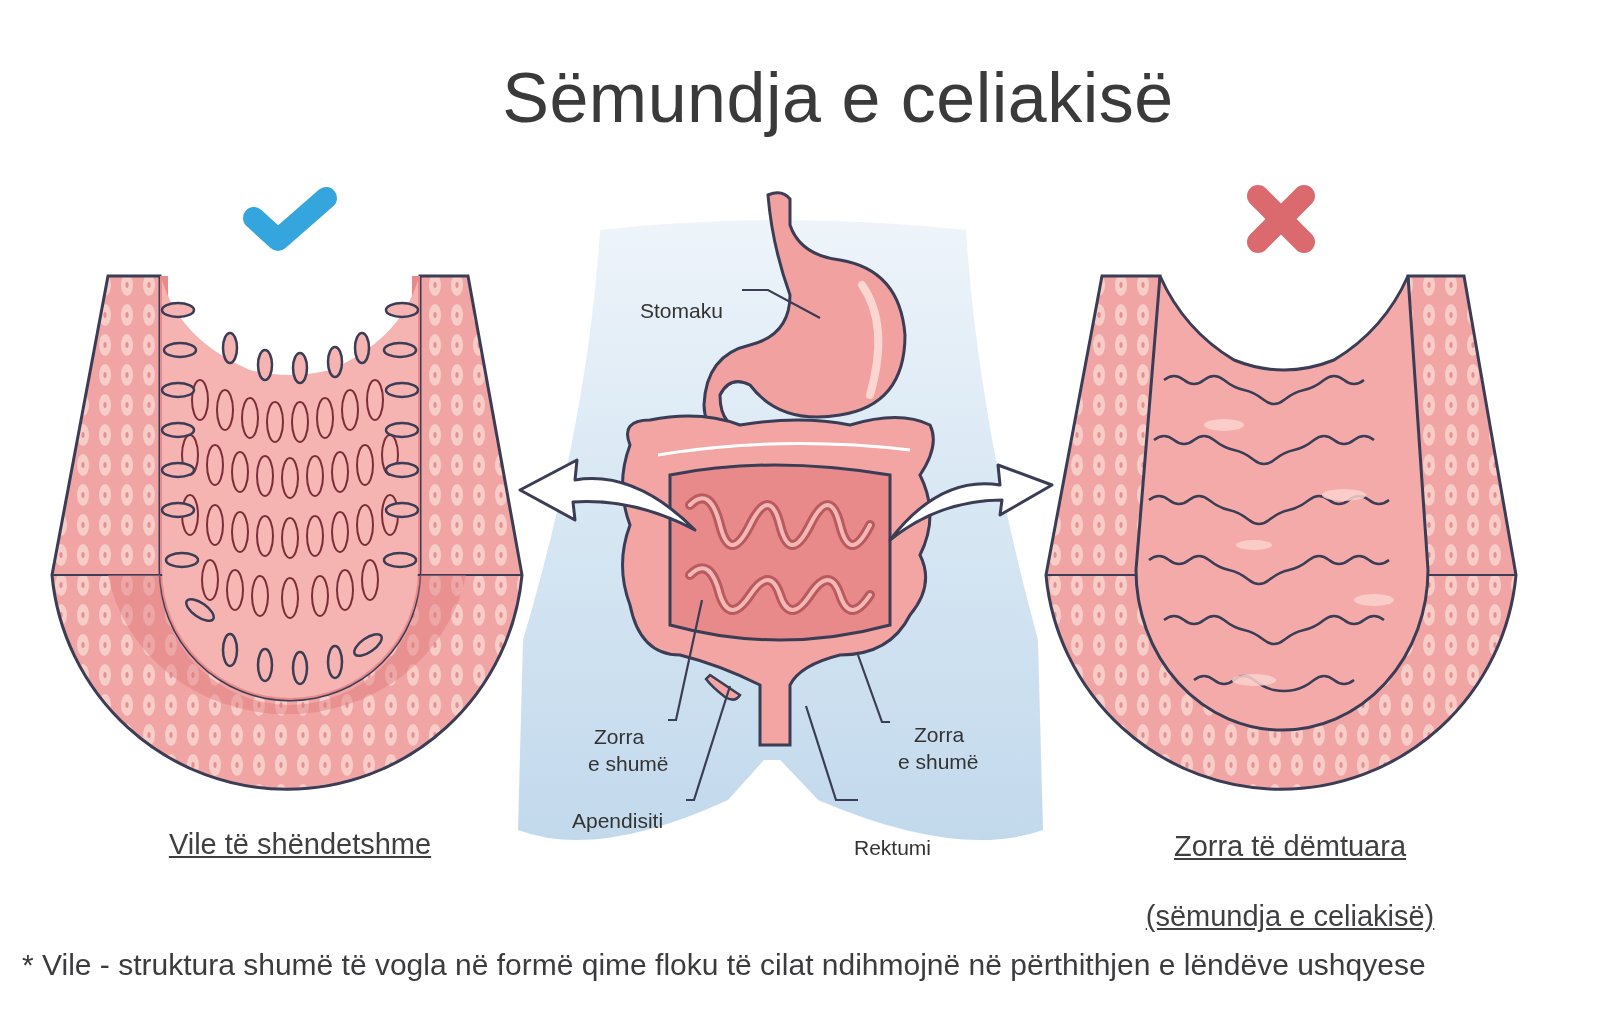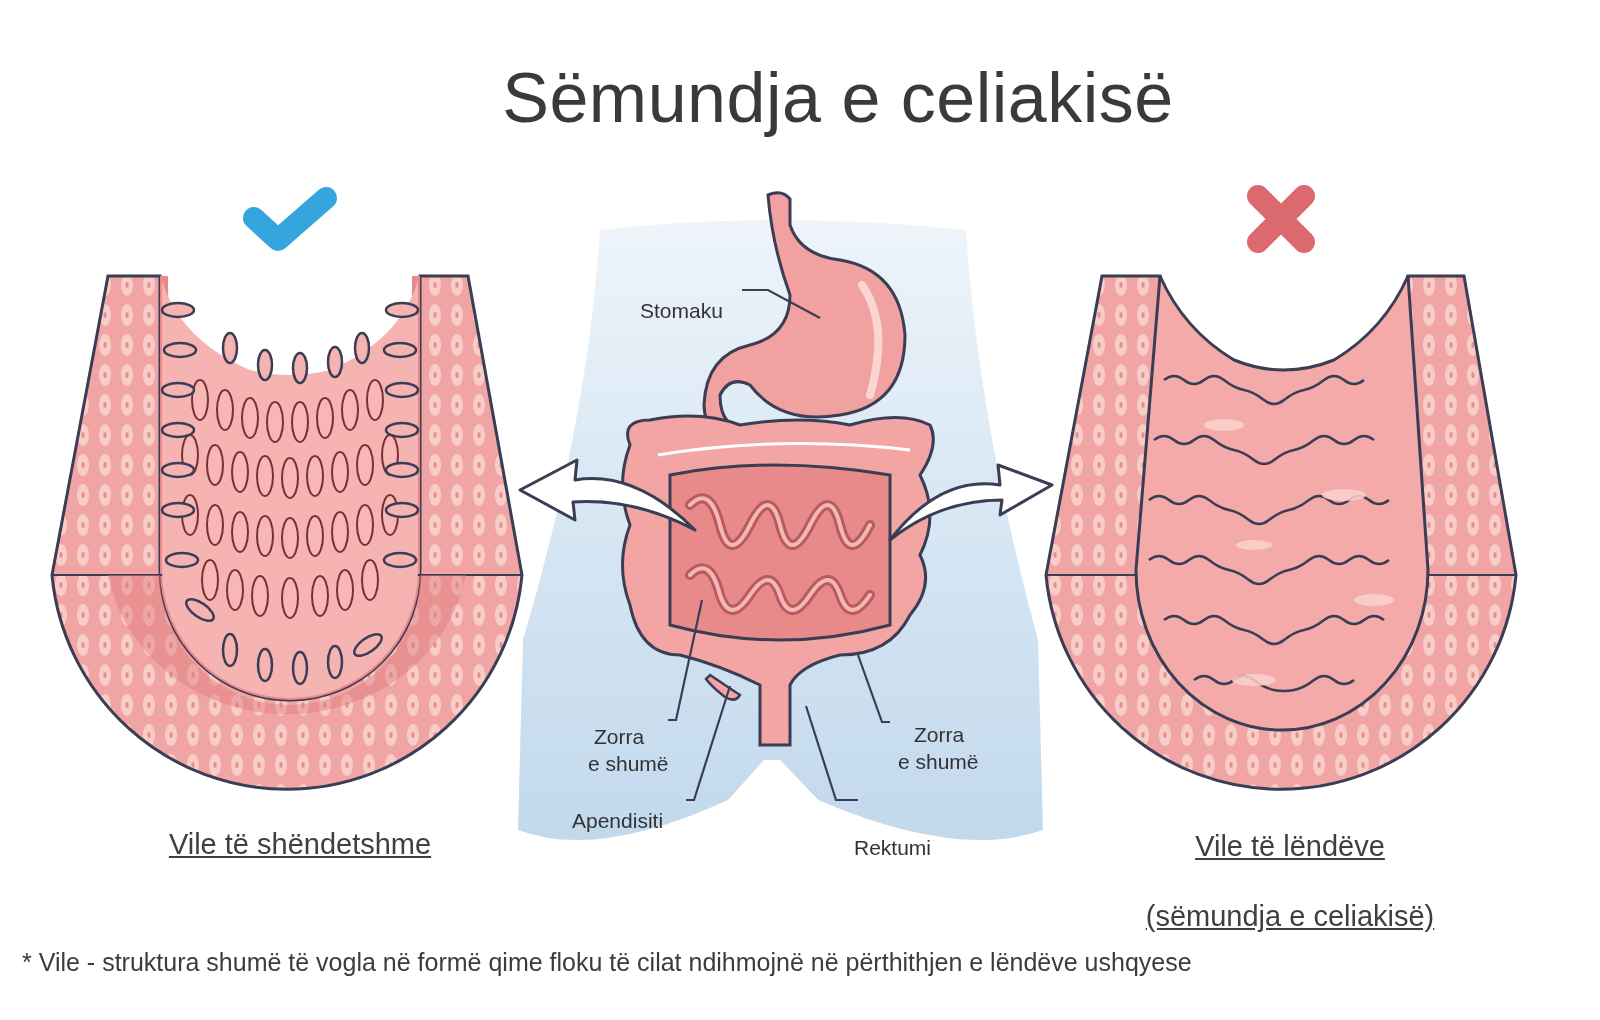--- a/index.html
+++ b/index.html
@@ -6,21 +6,21 @@
   body {
     width:1600px; height:1020px; background:#ffffff; position:relative; overflow:hidden;
     font-family:"Liberation Sans", sans-serif; color:#3a3a3c;
   }
   .title {
     position:absolute; left:0; width:1600px; top:58px; text-align:center;
     font-size:70px; color:#3a3a3a; letter-spacing:0.5px;padding-left:38px;
   }
   .caption { position:absolute; text-align:center; font-size:29px; color:#3f3f41; line-height:36px;text-decoration:underline; }
   .label { position:absolute; font-size:21px; color:#333; line-height:26px;margin-top:20px; }
-  .footnote { position:absolute; left:22px; top:948px; font-size:25px; color:#3c3c3e; }
+  .footnote { position:absolute; left:22px; top:948px; font-size:30px; color:#3c3c3e; }
   svg { position:absolute; overflow:visible; }
 </style>
 </head>
 <body>
 
 <div class="title">Sëmundja e celiakisë</div>
 
 <svg style="left:240px;top:186px" width="100" height="70" viewBox="0 0 100 70">
   <path d="M14 32 L38 54 L86 12" fill="none" stroke="#34a6dd" stroke-width="22" stroke-linecap="round" stroke-linejoin="round"></path>
 </svg>
@@ -204,16 +204,16 @@
     <path d="M150 410 q10 -8 20 0 t20 0 t20 0 t20 10 t20 0 t20 -10 t20 0 t20 0"></path>
   </g>
   <g fill="#fbd2ce" opacity="0.85">
     <ellipse cx="180" cy="155" rx="20" ry="6"></ellipse>
       <ellipse cx="300" cy="225" rx="22" ry="6"></ellipse>
     <ellipse cx="210" cy="275" rx="18" ry="5"></ellipse>
       <ellipse cx="330" cy="330" rx="20" ry="6"></ellipse>
     <ellipse cx="210" cy="410" rx="22" ry="6"></ellipse>
   </g>
 </svg>
-<div class="caption" style="left:1090px;top:828px;width:400px">Vile të lëndëve</div>
+<div class="caption" style="left:1090px;top:828px;width:400px">Zorra të dëmtuara</div>
 <div class="caption" style="left:1090px;top:898px;width:400px">(sëmundja e celiakisë)</div>
 
 <div class="footnote">* Vile - struktura shumë të vogla në formë qime floku të cilat ndihmojnë në përthithjen e lëndëve ushqyese</div>
 
 </body></html>

